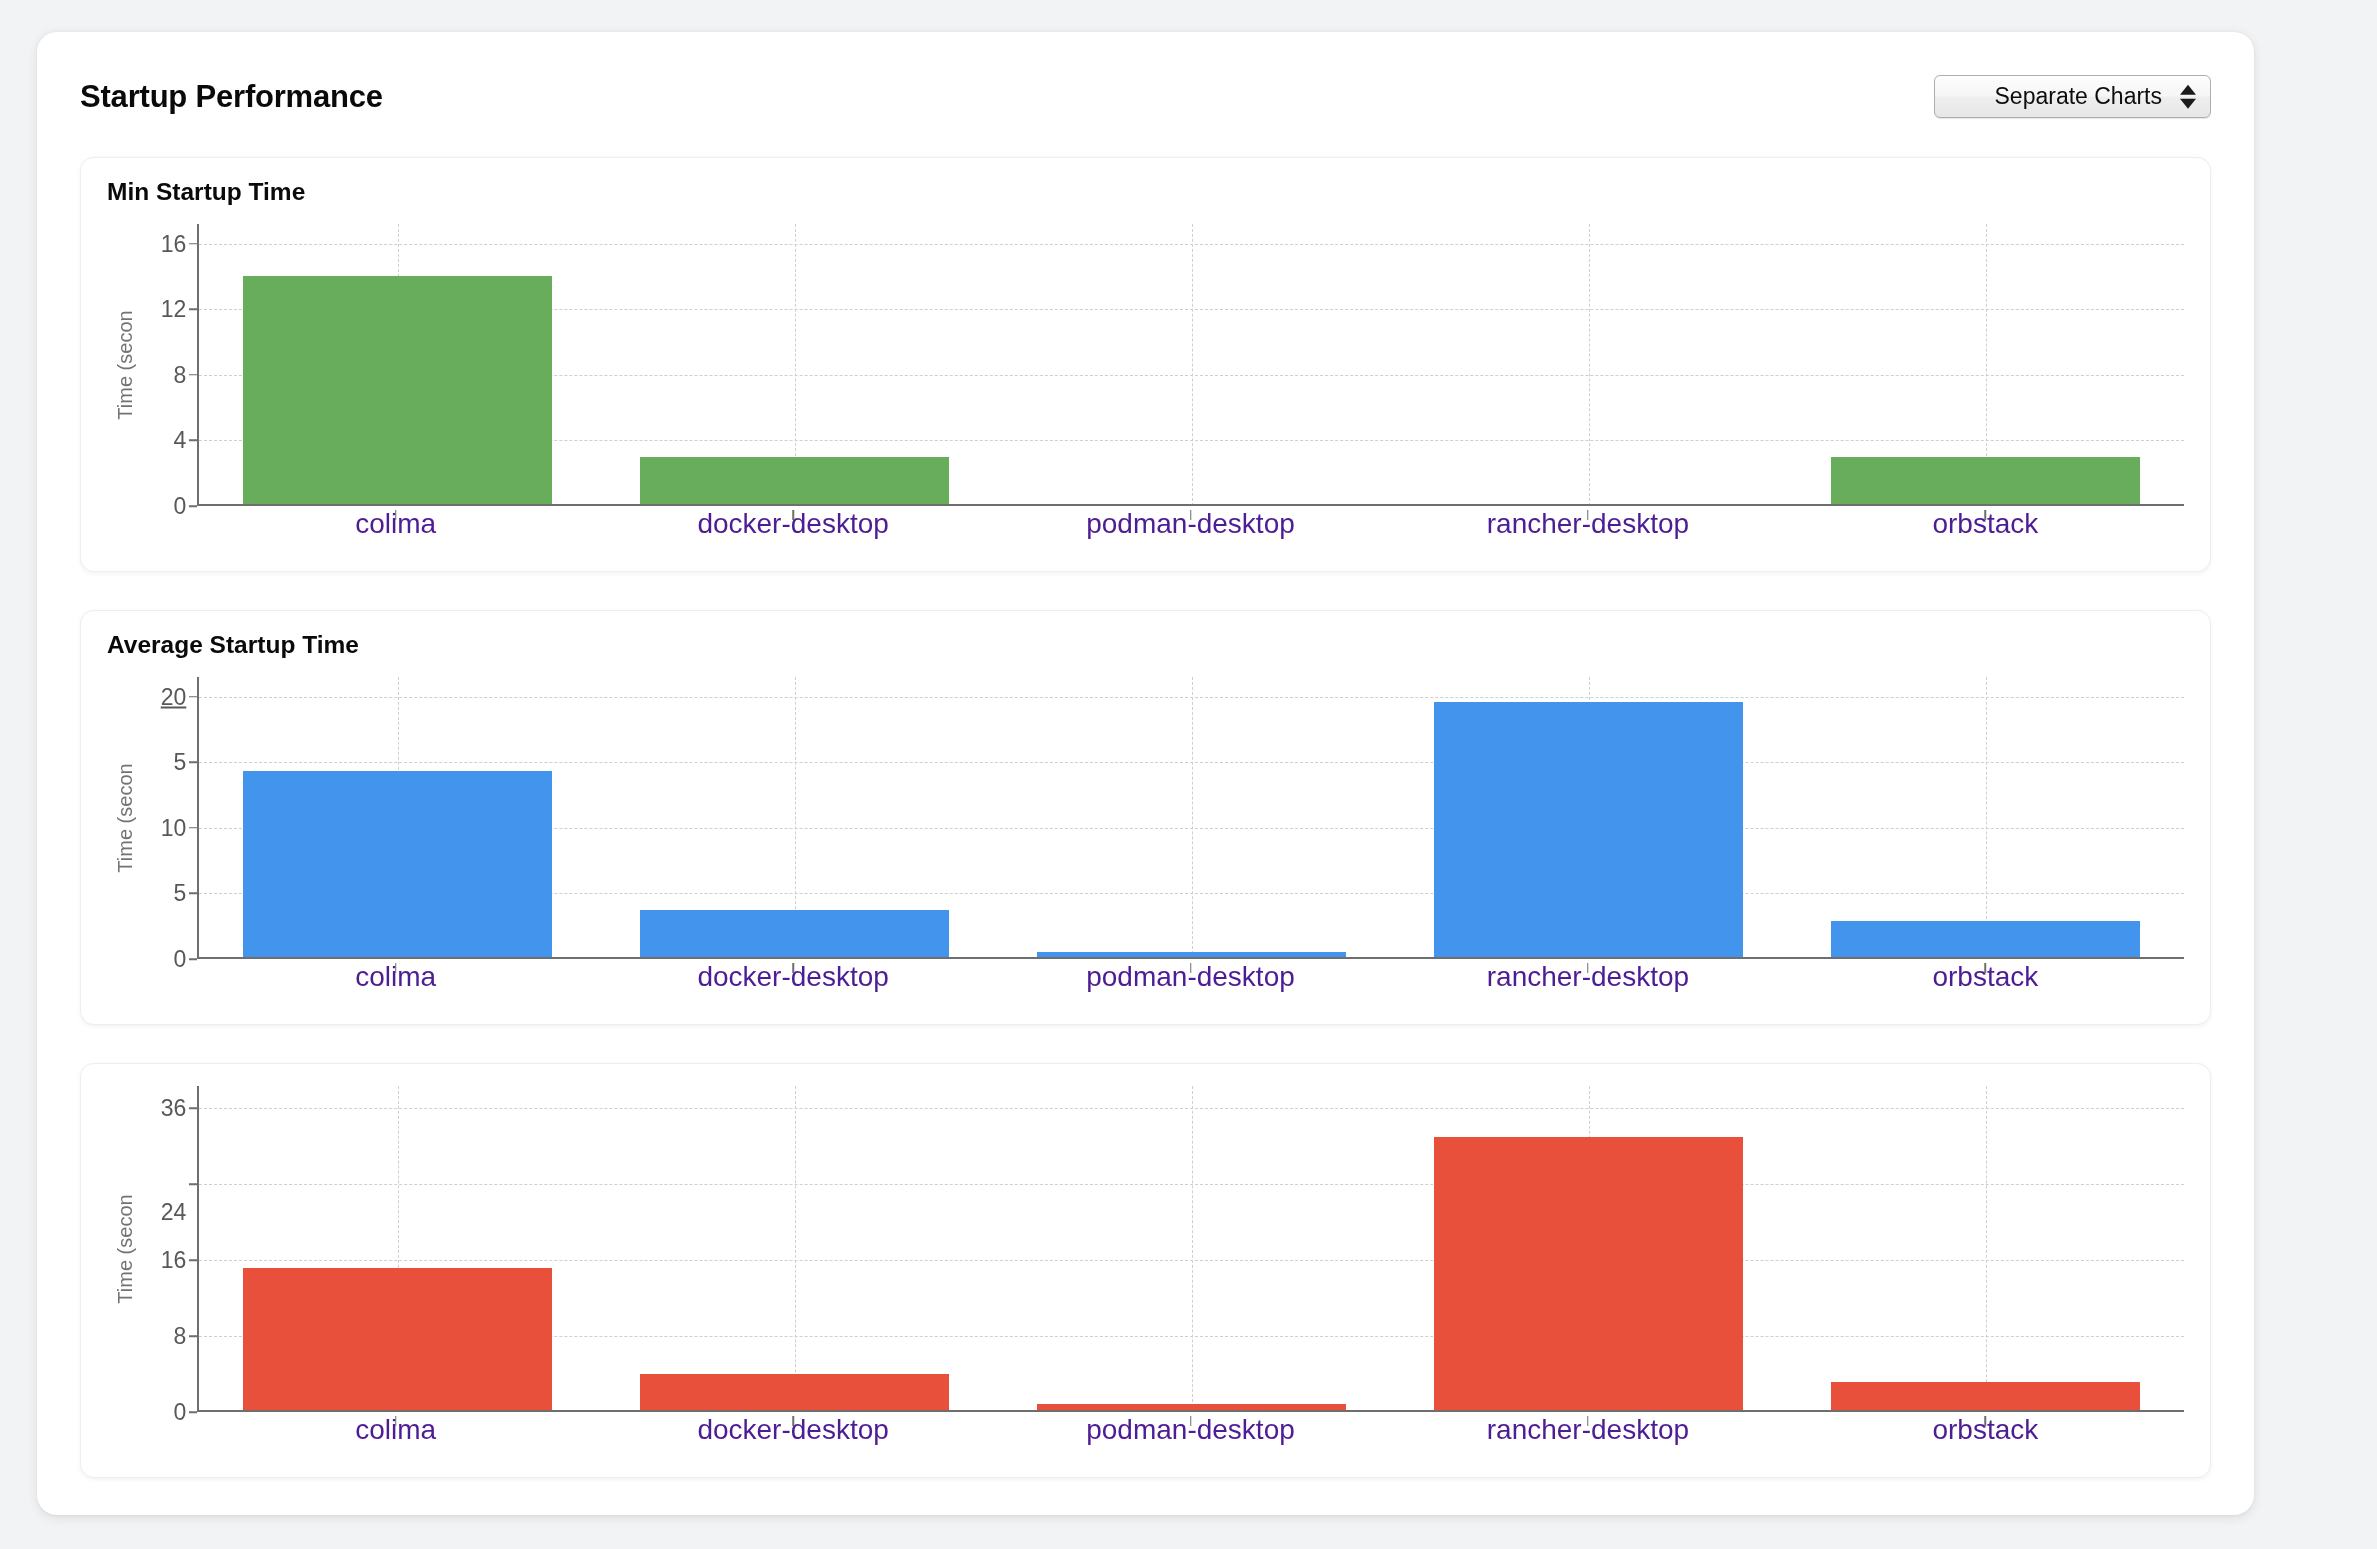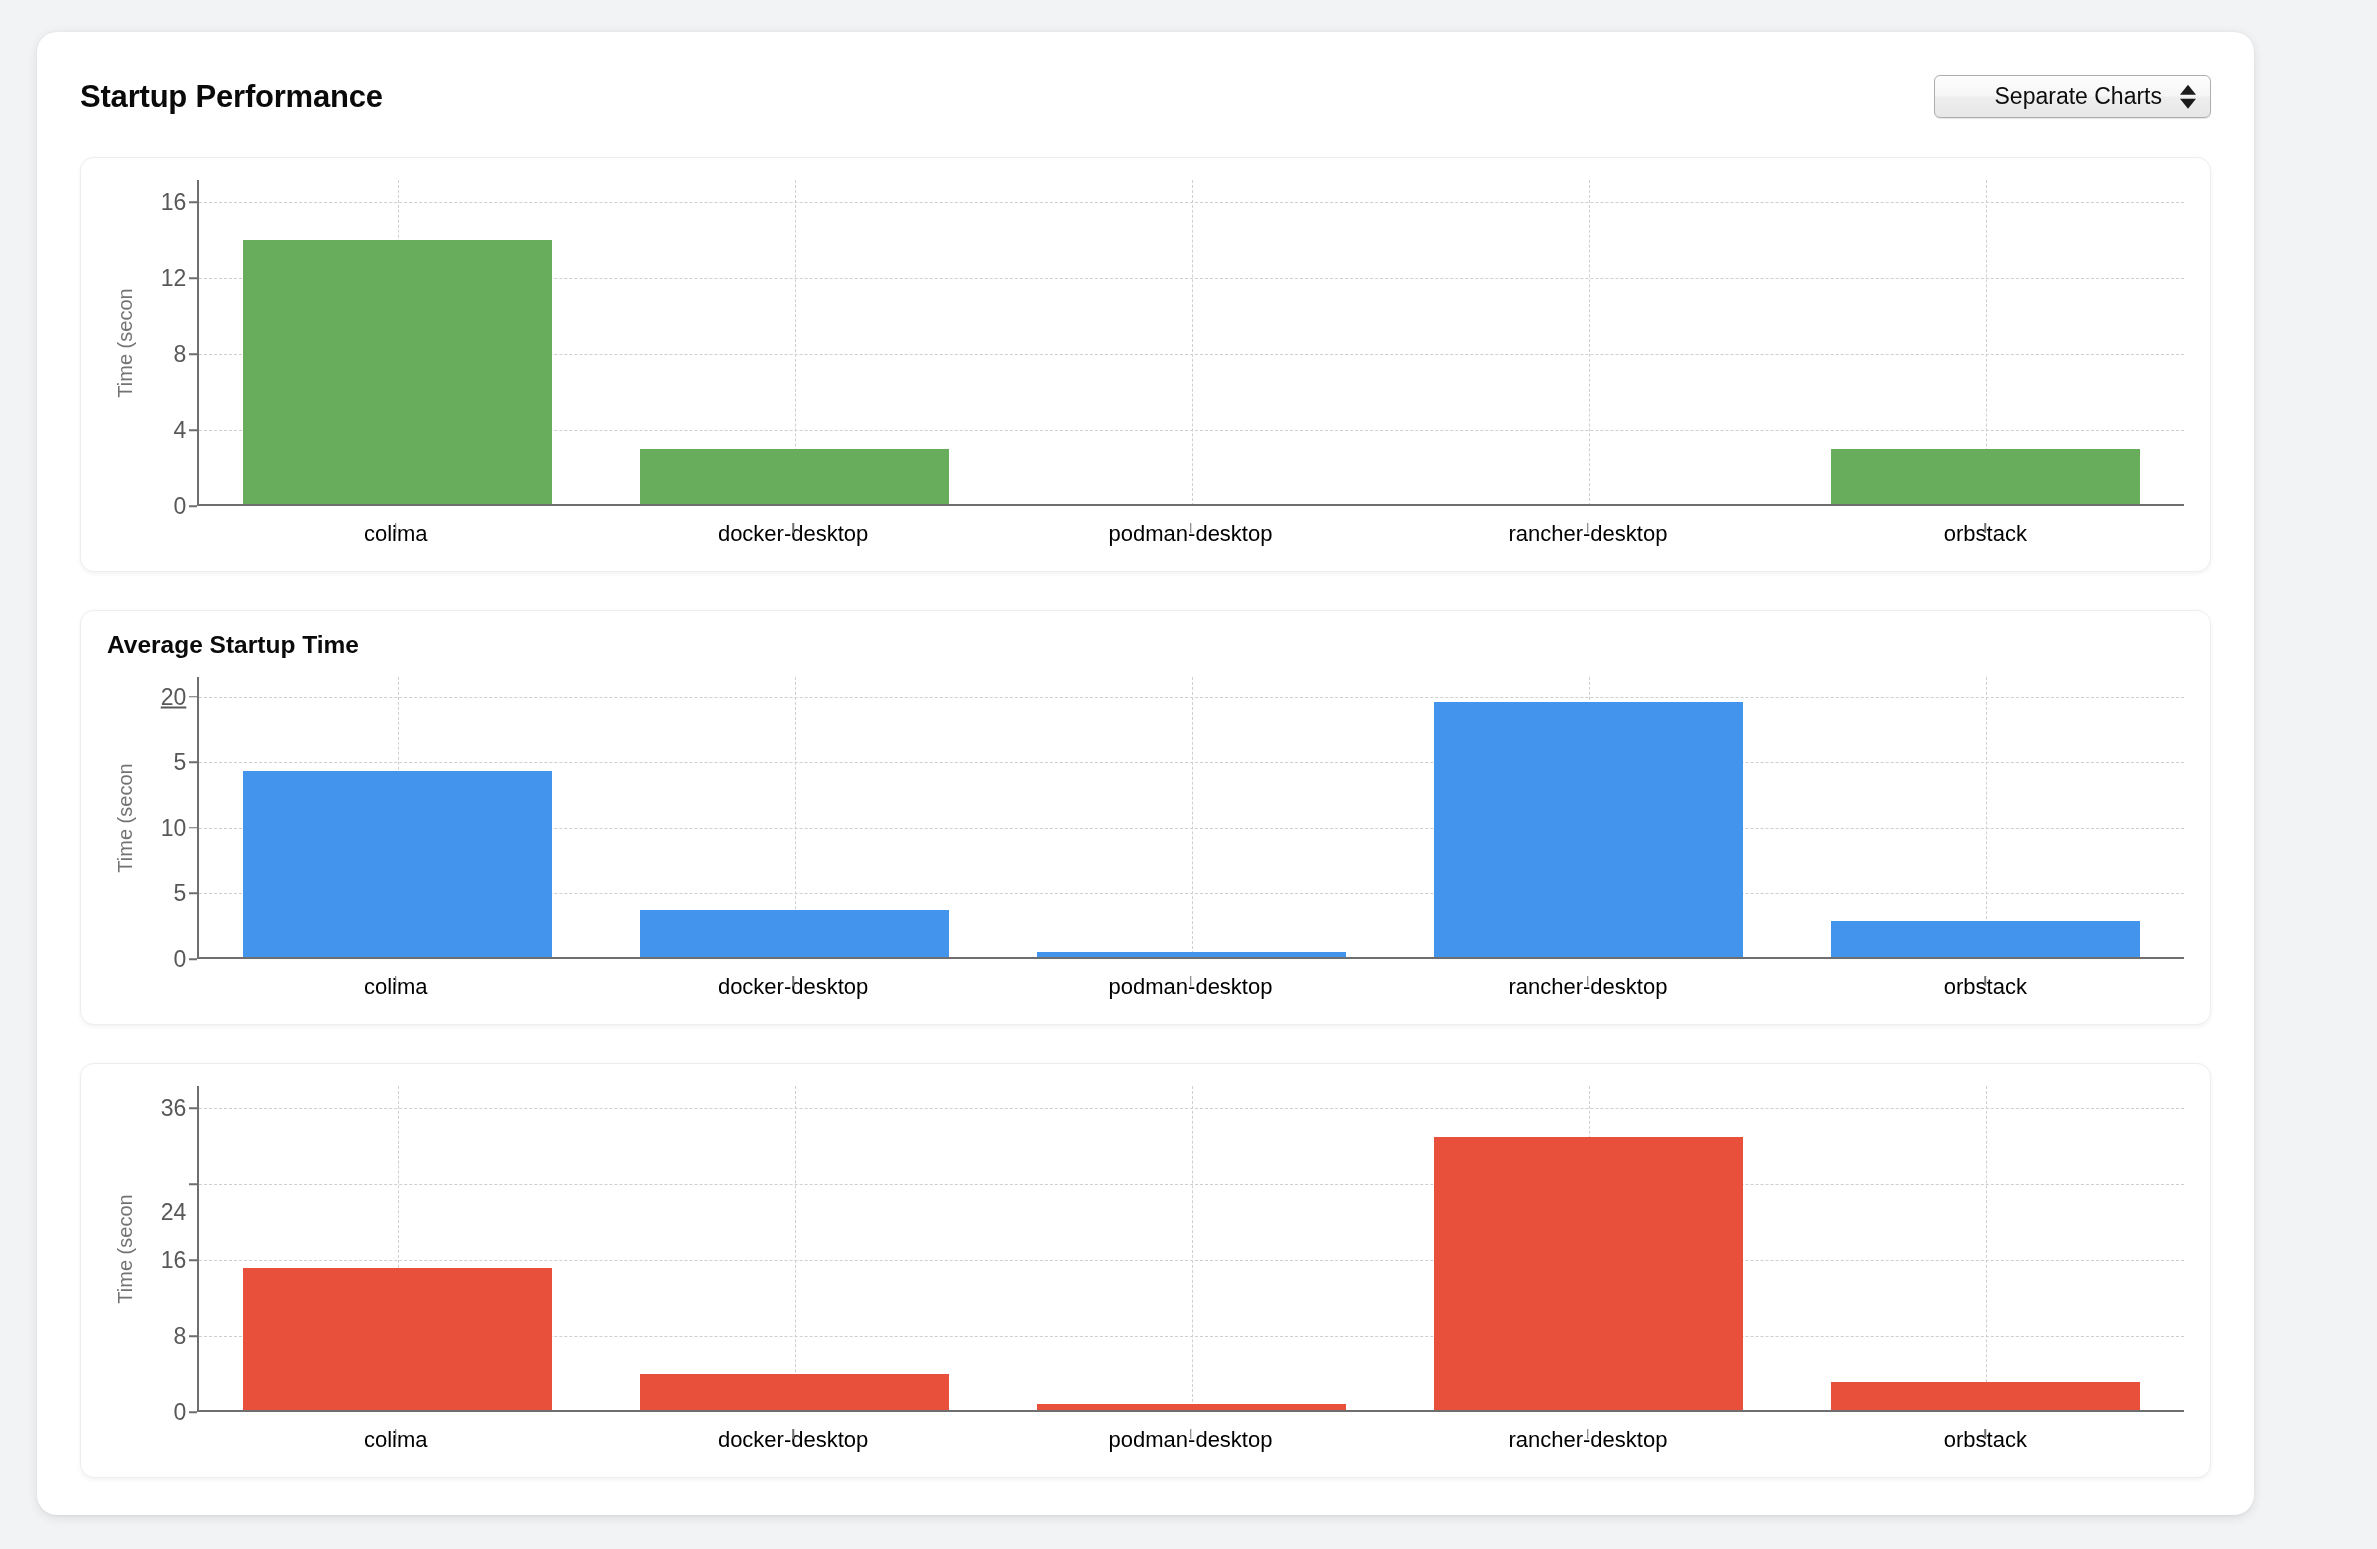--- a/index.html
+++ b/index.html
@@ -180,23 +180,23 @@
     position: absolute;
     left: 50%;
     top: 0;
     width: 1.5px;
     height: 10px;
     background: #6e6e6e;
     transform: translateX(-50%);
   }
   .x-label-slot span {
     display: inline-block;
-    margin-top: 17px;
-    font-size: 22px;
-    color: #000000;
+    margin-top: 4px;
+    font-size: 28px;
+    color: #4c1d95;
     line-height: 1;
   }
 </style>
 </head>
 <body>
 
 <div class="page">
   <div class="outer-card">
 
     <div class="header">
@@ -206,20 +206,21 @@
         <span class="select-label">Separate Charts</span>
         <span class="select-arrows">
           <span class="tri-up"></span>
           <span class="tri-down"></span>
         </span>
       </div>
     </div>
 
     <div class="charts" id="charts-container">
         <div class="chart-card">
+          <div class="chart-title">Min Startup Time</div>
           <div class="plot-area">
             <div class="y-axis-title">
               <span>Time (secon</span>
             </div>
             <div class="y-ticks">
               <div class="ytick" style="top: 100%;">0</div>
               <div class="ytick-dash" style="top: 100%;"></div>
               <div class="ytick" style="top: 76.7442%;">4</div>
               <div class="ytick-dash" style="top: 76.7442%;"></div>
               <div class="ytick" style="top: 53.4884%;">8</div>

